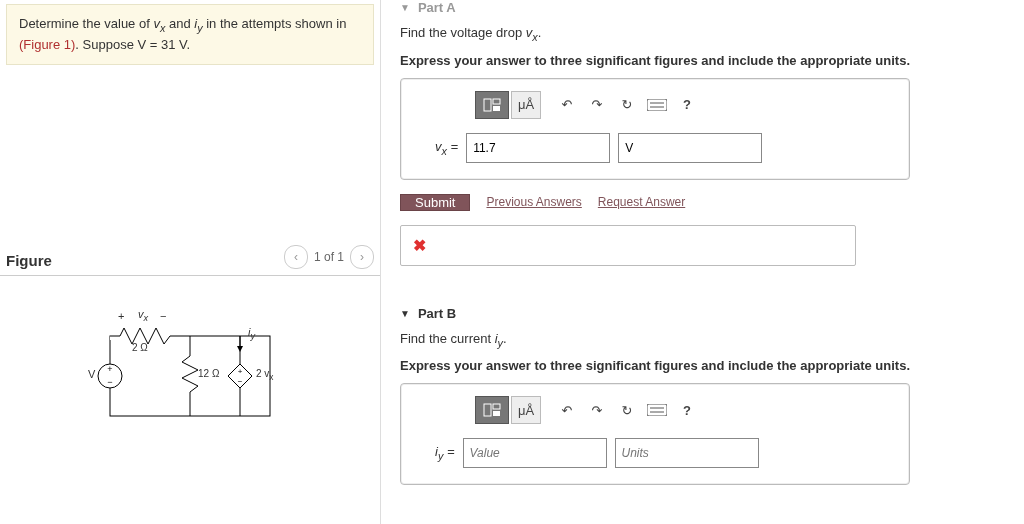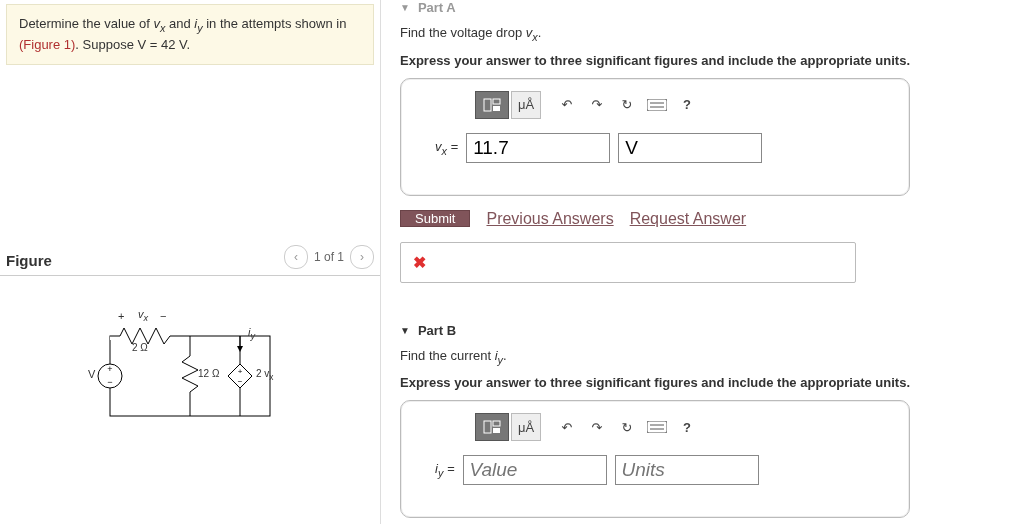--- a/index.html
+++ b/index.html
@@ -73,22 +73,22 @@
     gap: 8px;
     font-weight: bold;
     margin: 4px 0 8px 0;
     color: #333;
   }
   .caret { font-size: 10px; }
   .instr { margin: 10px 0 6px 0; }
   .bold { font-weight: bold; }
   .answer-box {
     border: 1px solid #bbb;
-    border-radius: 10px;
-    padding: 12px 14px 32px 14px;
+    border-radius: 4px;
+    padding: 12px 14px 16px 14px;
     margin-top: 10px;
     width: 480px;
     box-shadow: inset 0 0 0 1px #eee;
   }
   .toolbar {
     display: flex;
     gap: 2px;
     margin-left: 60px;
     margin-bottom: 14px;
     align-items: center;
@@ -112,42 +112,42 @@
   .value-row {
     display: flex;
     align-items: center;
     gap: 8px;
     margin-left: 20px;
   }
   .value-row .lbl { font-style: italic; }
   .value-row input {
     height: 28px;
     border: 1px solid #888;
-    font-size: 19px;
+    font-size: 12px;
     padding: 0 6px;
     font-family: inherit;
   }
   .val-input { width: 130px; }
   .unit-input { width: 130px; }
   .placeholder-i { color: #aaa; font-style: italic; }
   .submit-row {
     margin-top: 14px;
     display: flex;
     align-items: center;
     gap: 16px;
   }
   .submit-btn {
     background: #80545a;
     color: #fff;
     border: 1px solid #6a4348;
     padding: 0 14px;
     font-size: 13px;
     cursor: pointer;
   }
-  .link { color: #80545a; text-decoration: underline; cursor: pointer; font-size: 16px; text-align: center; }
+  .link { color: #80545a; text-decoration: underline; cursor: pointer; font-size: 12px; text-align: center; }
   .feedback-box {
     border: 1px solid #bbb;
     border-radius: 2px;
     margin-top: 14px;
     padding: 10px 12px;
     display: flex;
     align-items: center;
     gap: 10px;
     width: 430px;
   }
@@ -158,21 +158,21 @@
   }
   .sect-gap { height: 36px; }
   .sub { font-style: italic; }
 </style>
 </head>
 <body>
 
 <div class="left-col">
   <div class="prompt-box">
     <span>Determine the value of </span><span class="sub"><span>v</span><sub>x</sub></span><span> and </span><span class="sub"><span>i</span><sub>y</sub></span><span> in the attempts shown in</span><br>
-    <span class="fig-link">(Figure 1)</span><span>. Suppose </span><span>V = 42 V.</span>
+    <span class="fig-link">(Figure 1)</span><span>. Suppose </span><span>V = 31 V.</span>
   </div>
 
   <div class="figure-hdr">
     <span class="title">Figure</span>
     <div class="pager">
       <span class="rnd">‹</span>
       <span>1 of 1</span>
       <span class="rnd">›</span>
     </div>
   </div>

